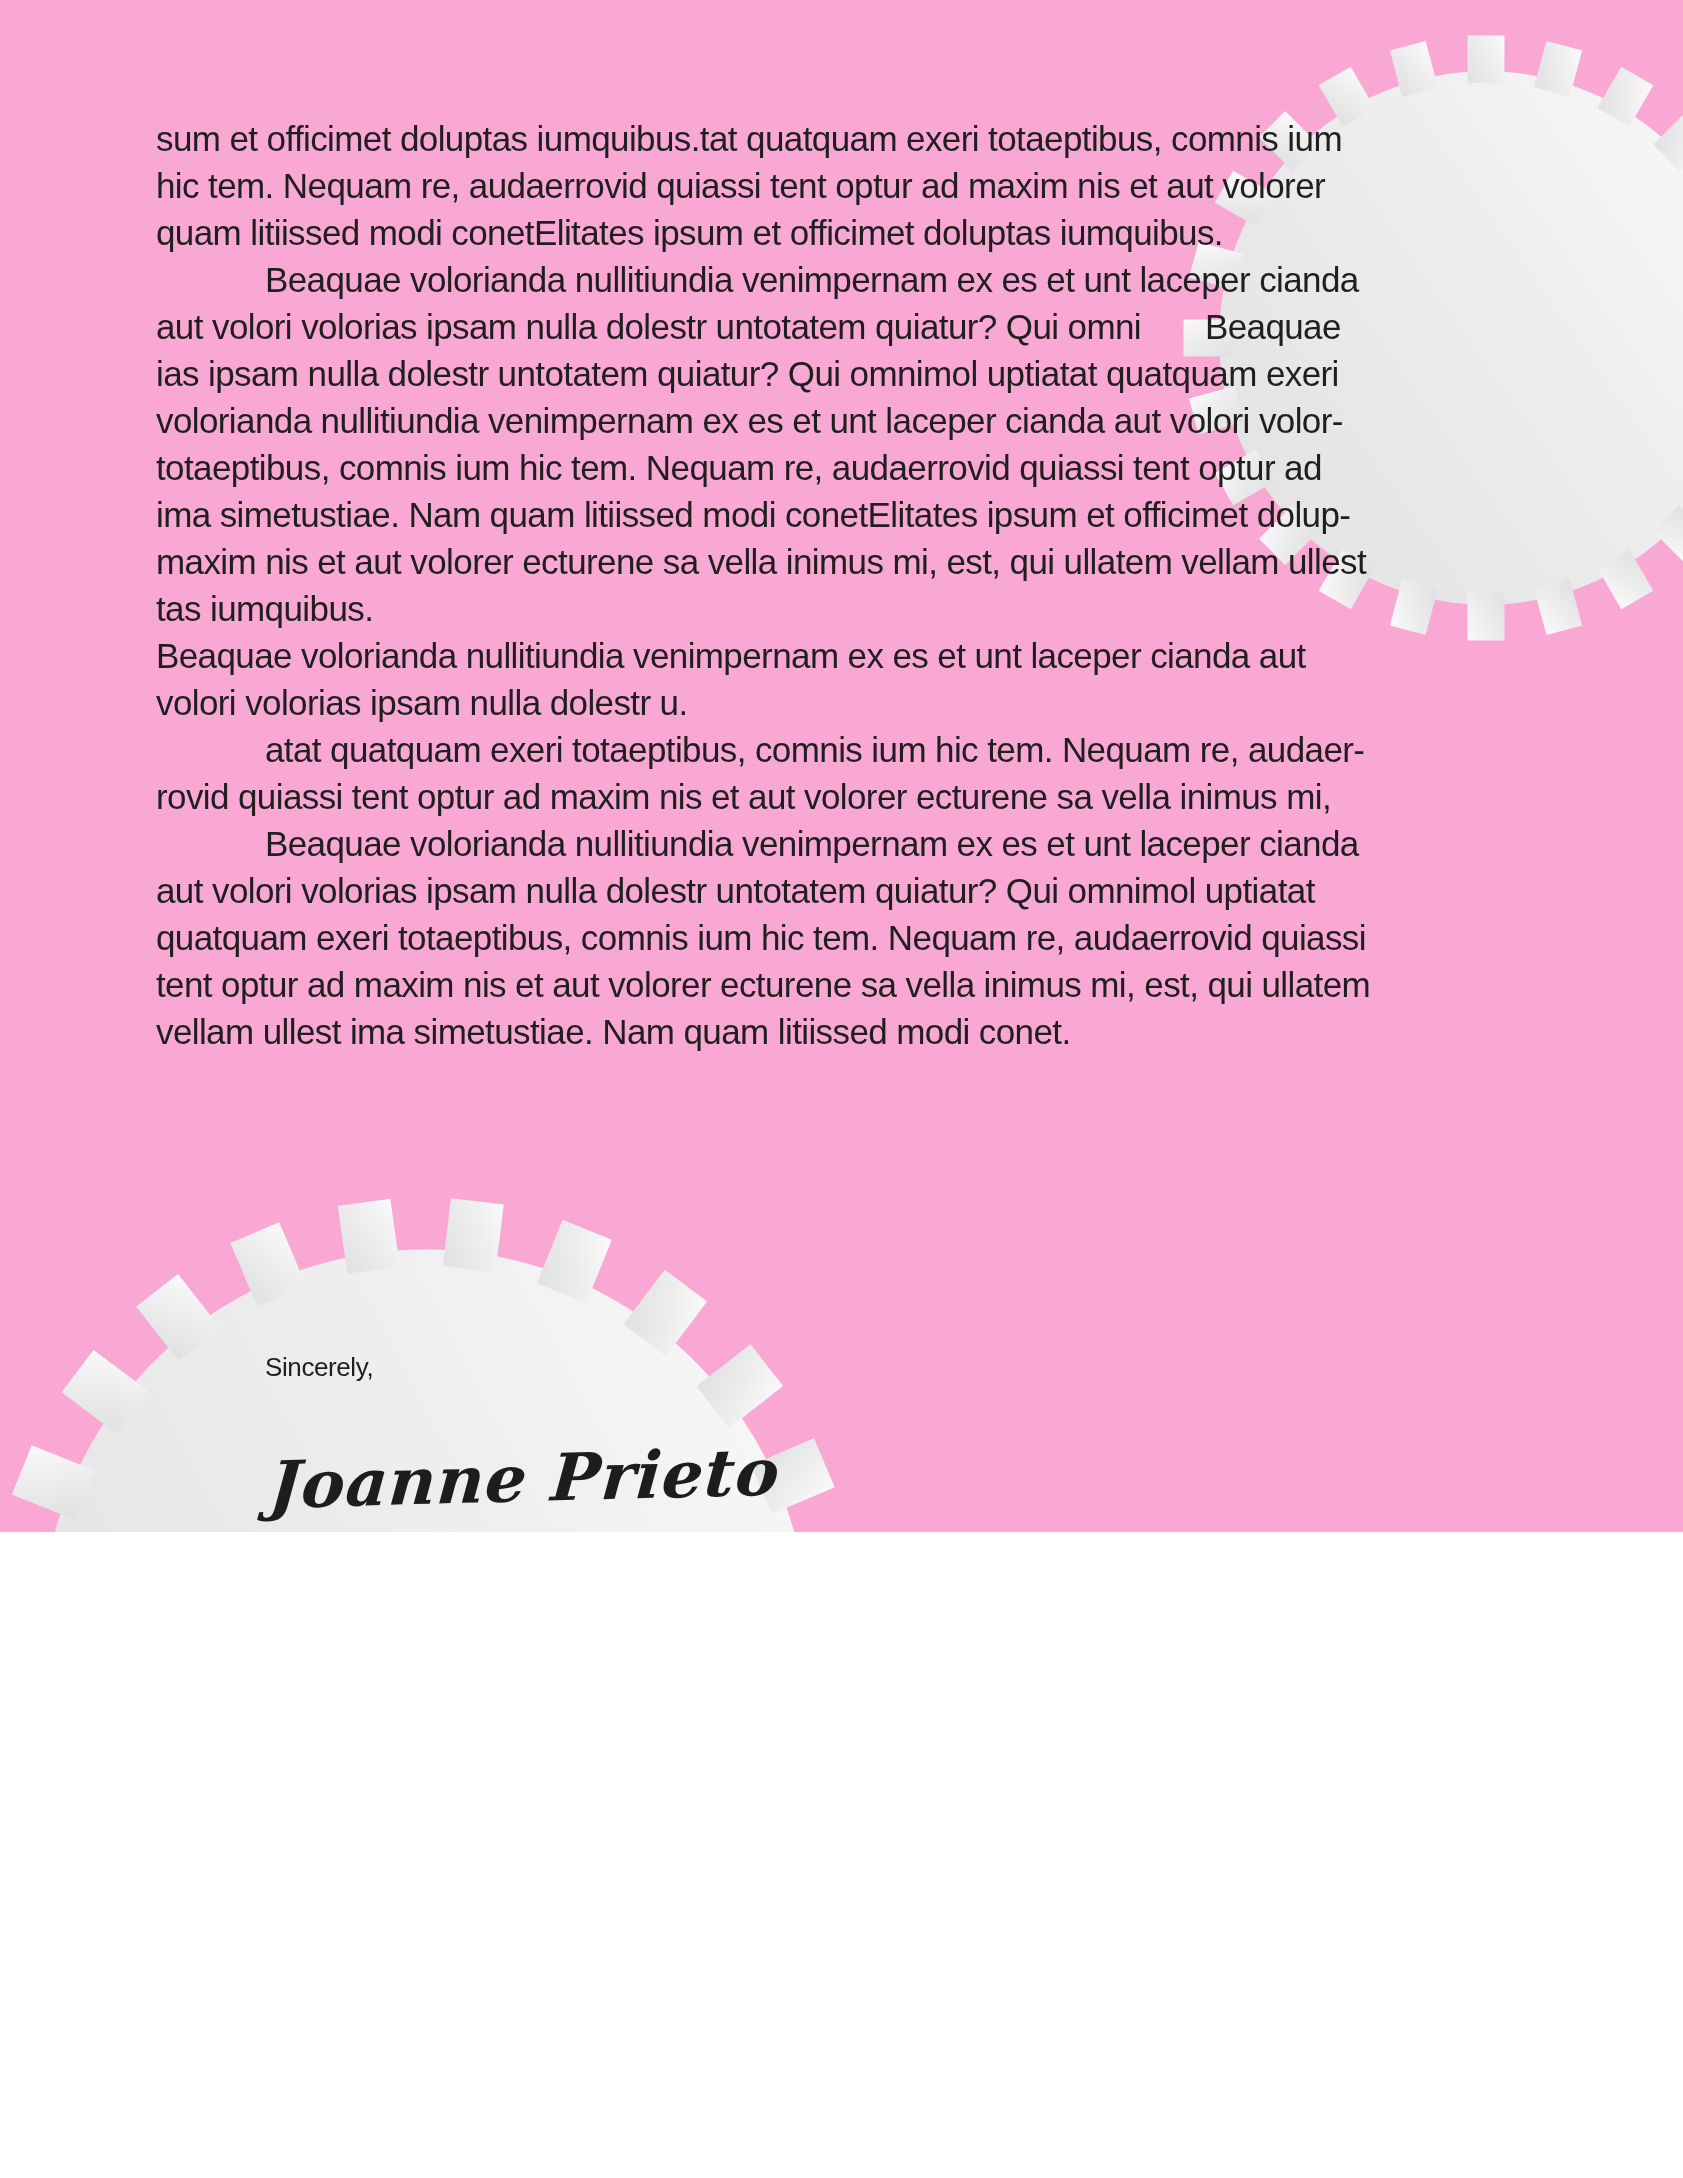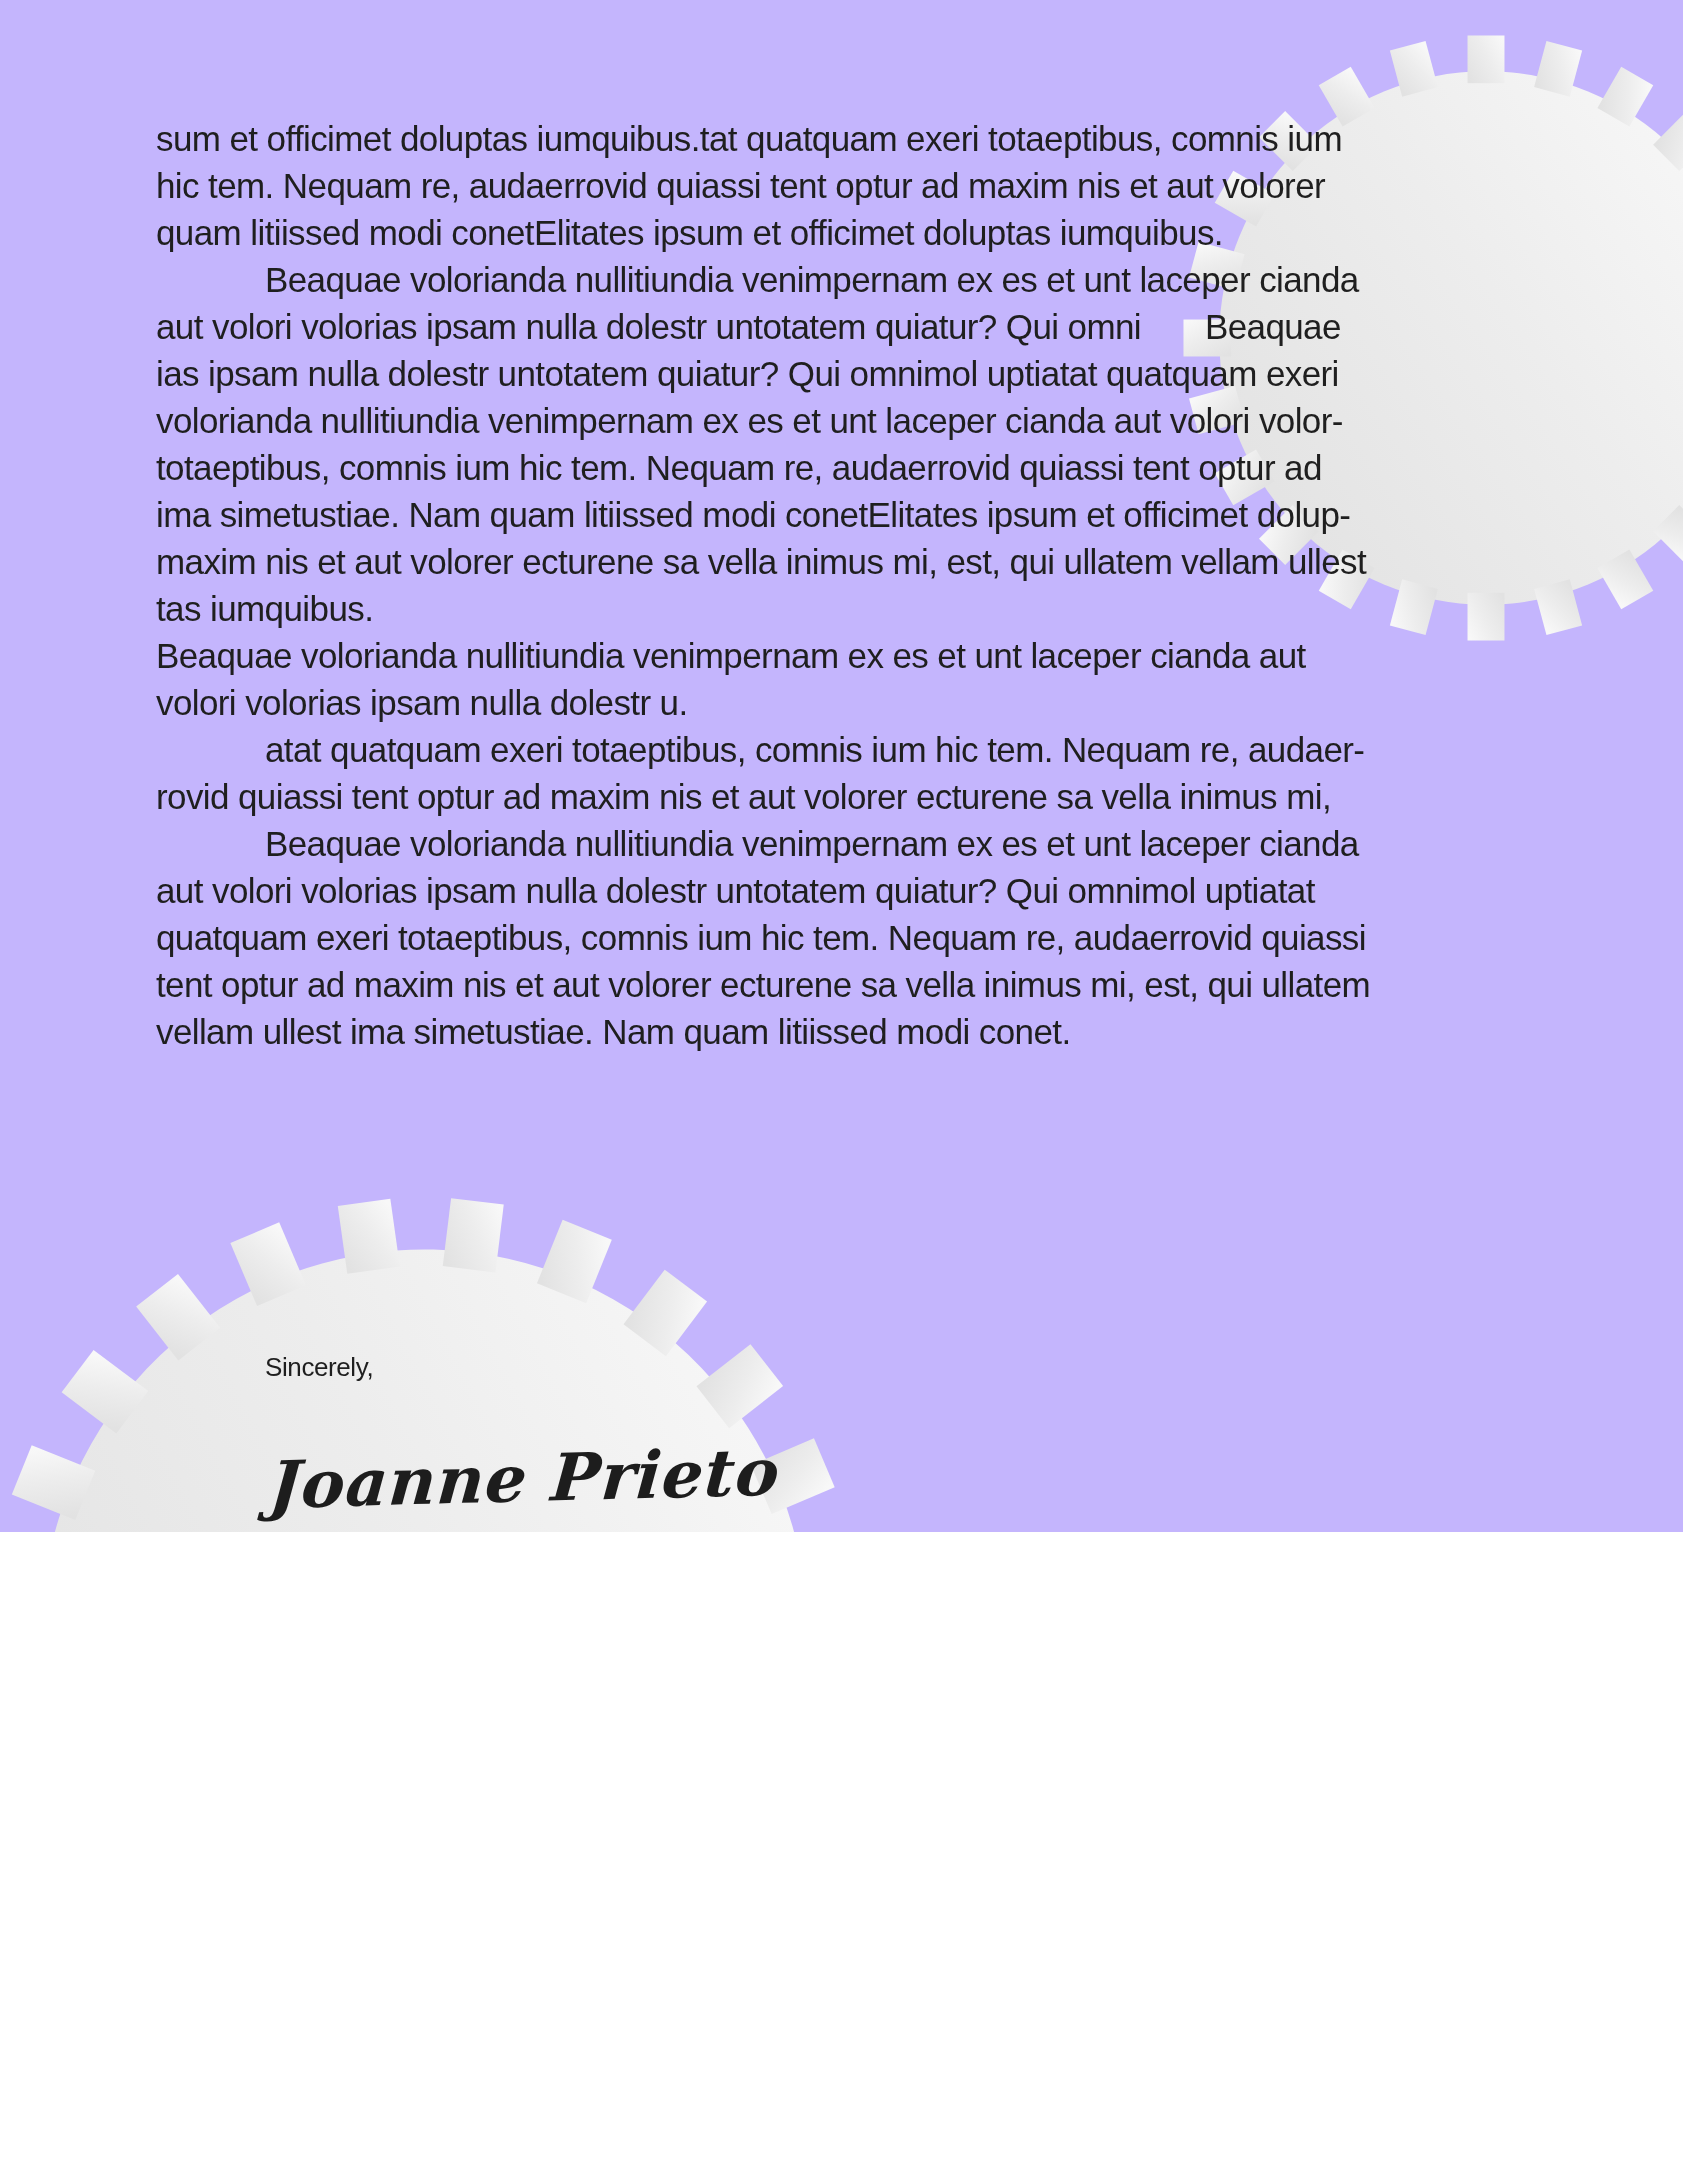--- a/index.html
+++ b/index.html
@@ -1,20 +1,20 @@
 <!DOCTYPE html>
 <html><head>
 <meta charset="utf-8">
 <style>
   html, body { margin: 0; padding: 0; background: #ffffff; }
   .page {
     position: relative;
     width: 1683px;
     height: 1532px;
-    background: #c4b5fd;
+    background: #f9a8d4;
     overflow: hidden;
     font-family: "Liberation Sans", sans-serif;
     color: #1f1f1f;
   }
   .gear {
     position: absolute;
     z-index: 0;
   }
   .gear-top-right { left: 1182px; top: 34px; width: 608px; height: 608px; }
   .gear-bottom-left { left: -12px; top: 1196px; width: 873px; height: 873px; }

